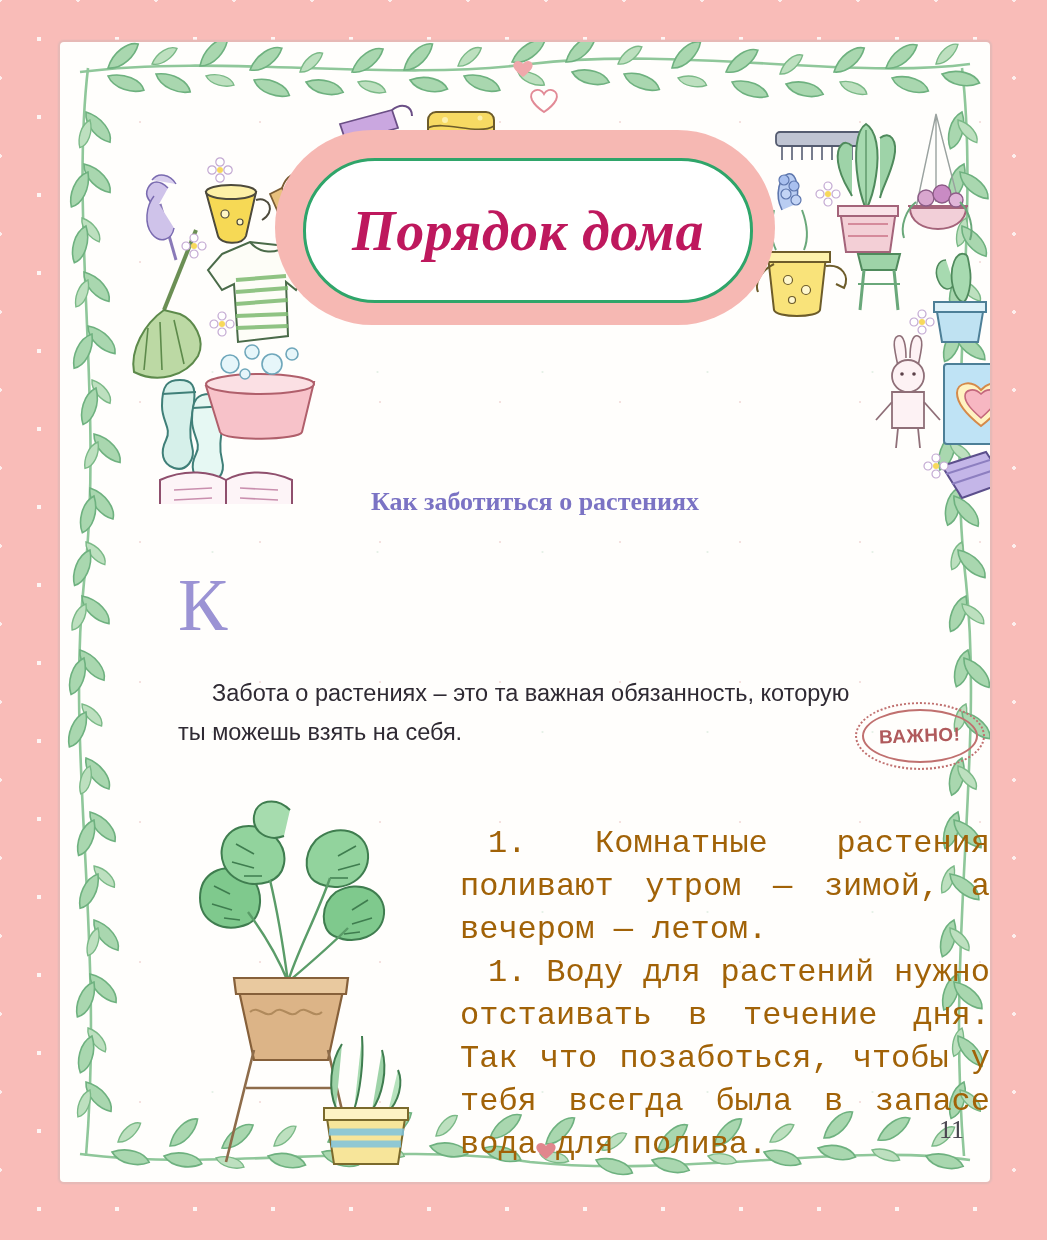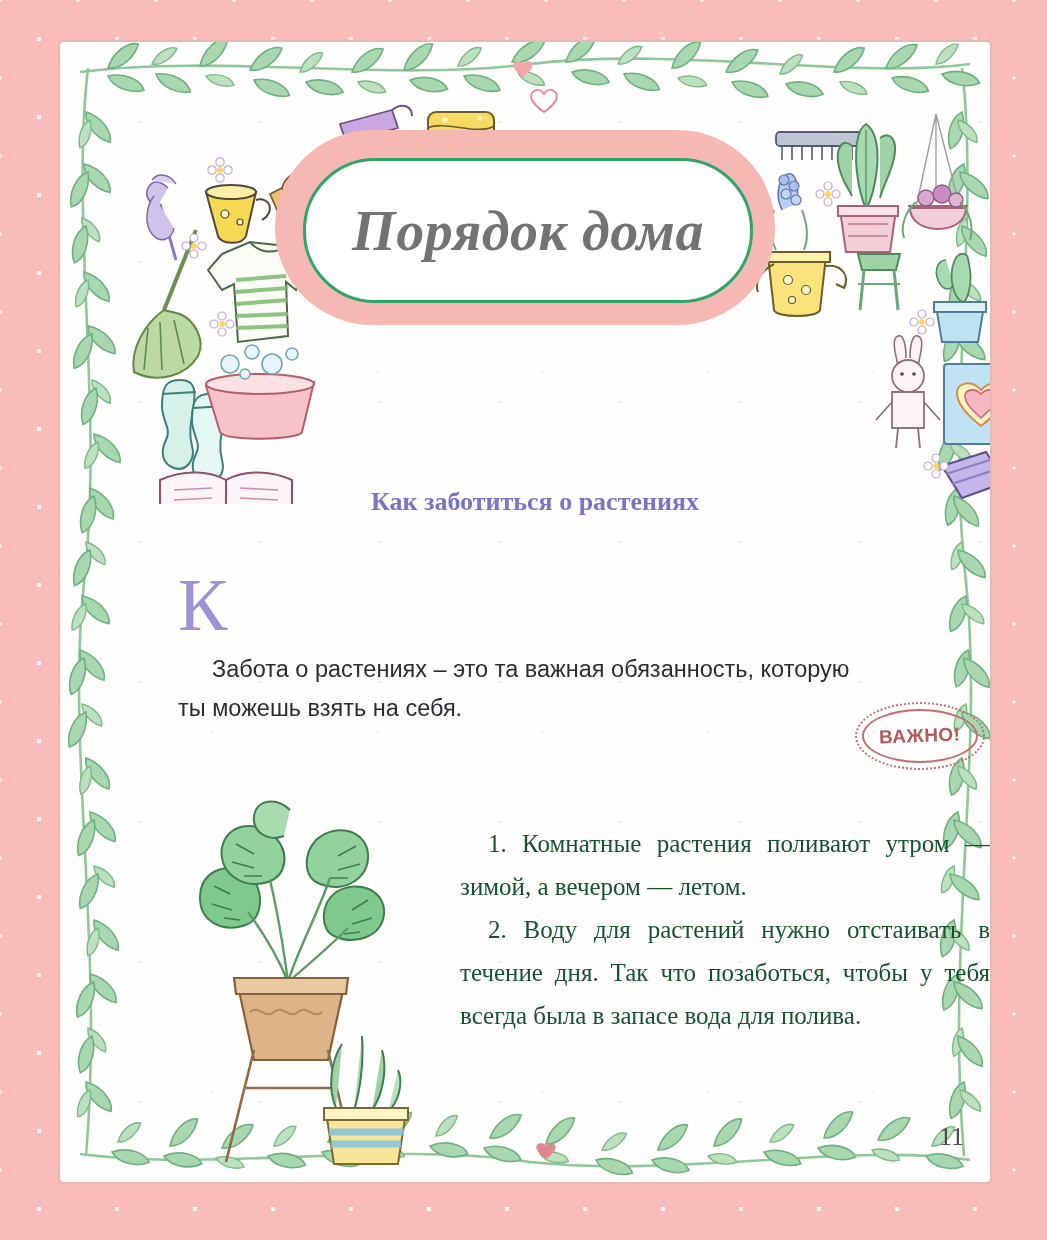--- a/index.html
+++ b/index.html
@@ -100,21 +100,21 @@
     border-radius: 72px;
     display: flex;
     align-items: center;
     justify-content: center;
   }
   .banner-title {
     font-family: "Liberation Serif", serif;
     font-style: italic;
     font-weight: 700;
     font-size: 56px;
-    color: #737373;
+    color: #be185d;
     letter-spacing: 0.5px;
     white-space: nowrap;
   }
 
   
   .doodle { position: absolute; }
 
   
   .section-heading {
     position: absolute;
@@ -134,21 +134,21 @@
     left: 118px;
     top: 530px;
     width: 700px;
   }
   .para {
     font-family: "Liberation Sans", sans-serif;
     font-size: 23.5px;
     line-height: 39px;
     color: #2f2a33;
   }
-  .para.indent { text-indent: 34px; }
+  .para.indent { text-indent: 34px; margin-top: 24px; }
   .dropcap-para {
     position: relative;
     min-height: 78px;
   }
   .dropcap {
     float: left;
     font-family: "Liberation Serif", serif;
     font-size: 74px;
     line-height: 62px;
     color: #9b93d4;
@@ -189,33 +189,33 @@
   }
 
   
   .list-block {
     position: absolute;
     left: 400px;
     top: 780px;
     width: 530px;
   }
   .list-item {
-    font-family: Liberation Serif, serif;
-    font-size: 25px;
+    font-family: Liberation Mono, monospace;
+    font-size: 32px;
     line-height: 43px;
-    color: #14532d;
+    color: #a16207;
     text-align: justify;
     text-indent: 28px;
   }
 
   
   .page-number {
     position: absolute;
     right: 26px;
-    bottom: 30px;
+    bottom: 37px;
     font-family: "Liberation Serif", serif;
     font-size: 26px;
     color: #4a4650;
   }
 </style>
 </head>
 <body>
 
 <div class="page">
   <div class="page-dots"></div>
@@ -629,21 +629,21 @@
 
     <div class="vazhno">
       <div class="vazhno-outer"></div>
       <div class="vazhno-inner">
         <span class="vazhno-text">ВАЖНО!</span>
       </div>
     </div>
 
     <div class="list-block">
       <div class="list-item">1. Комнатные растения поливают утром — зимой, а вечером — летом.</div>
-      <div class="list-item">2. Воду для растений нужно отстаи­вать в течение дня. Так что позаботься, чтобы у тебя всегда была в запасе вода для полива.</div>
+      <div class="list-item">1. Воду для растений нужно отстаи­вать в течение дня. Так что позаботься, чтобы у тебя всегда была в запасе вода для полива.</div>
     </div>
 
     <svg class="doodle" style="left:70px; top:740px;" width="300" height="390" viewBox="0 0 300 390">
 
       <g>
         <path d="M118,92 C92,78 70,92 70,116 C70,140 94,152 118,142 C132,136 136,108 118,92 Z" fill="#7fc98d" stroke="#3f7d4f" stroke-width="2"></path>
         <path d="M84,104 l16,8 M82,122 l20,6 M94,136 l16,2" stroke="#3f7d4f" stroke-width="1.6" fill="none"></path>
         <path d="M146,56 C126,36 96,42 92,66 C88,90 112,108 138,100 C156,94 160,72 146,56 Z" fill="#92d39d" stroke="#3f7d4f" stroke-width="2"></path>
         <path d="M106,62 l18,10 M102,80 l22,6 M114,94 l18,0" stroke="#3f7d4f" stroke-width="1.6" fill="none"></path>
         <path d="M186,58 C206,40 236,48 238,72 C240,96 214,112 190,102 C174,96 172,74 186,58 Z" fill="#92d39d" stroke="#3f7d4f" stroke-width="2"></path>

